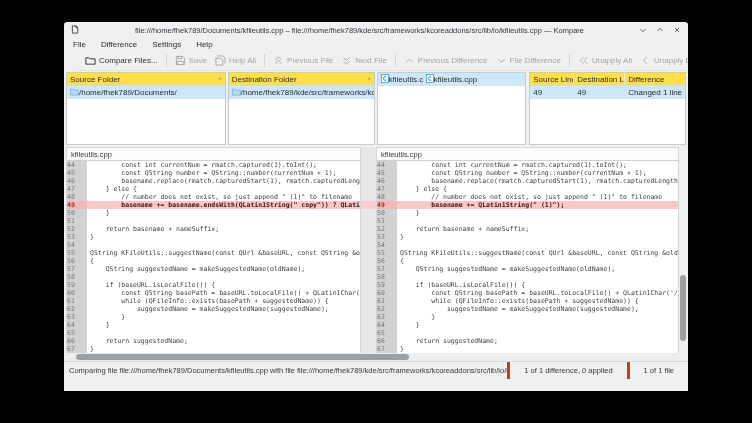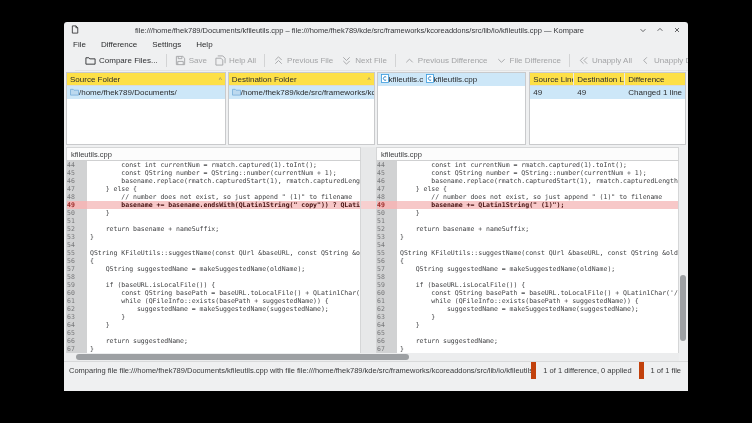--- a/index.html
+++ b/index.html
@@ -60,21 +60,21 @@
   .conn-band { position:absolute; left:0; width:100%; height:8px; background:#f7cfcf; }
   .vscroll { width:9px; flex:0 0 9px; background:#eff0f1; position:relative; }
   .vthumb { position:absolute; left:1px; top:128px; width:6px; height:66px; background:#9da0a3; border-radius:3px; }
   .hscroll { position:absolute; left:2px; bottom:0; width:613px; height:8px; background:#ecedee; }
   .hthumb { position:absolute; left:10px; top:1px; width:333px; height:6px; background:#9da0a3; border-radius:3px; }
 
   
   .statusbar { height:18px; flex:0 0 18px; display:flex; align-items:center; background:#eff0f1;
     border-top:1px solid #d8d9da; font-size:7.5px; color:#38393b; }
   .status-msg { flex:1; padding:0 5px; white-space:nowrap; overflow:hidden; }
-  .status-cell { padding:0 7px; border-left:5px solid #c2410c; white-space:nowrap; height:100%;
+  .status-cell { padding:0 14px; border-left:3px solid #c2410c; white-space:nowrap; height:100%;
     display:flex; align-items:center; }
 </style>
 </head>
 <body>
 
 <div class="window">
 
   <div class="titlebar">
     <span>
       <svg width="9" height="9" viewBox="0 0 10 10">

